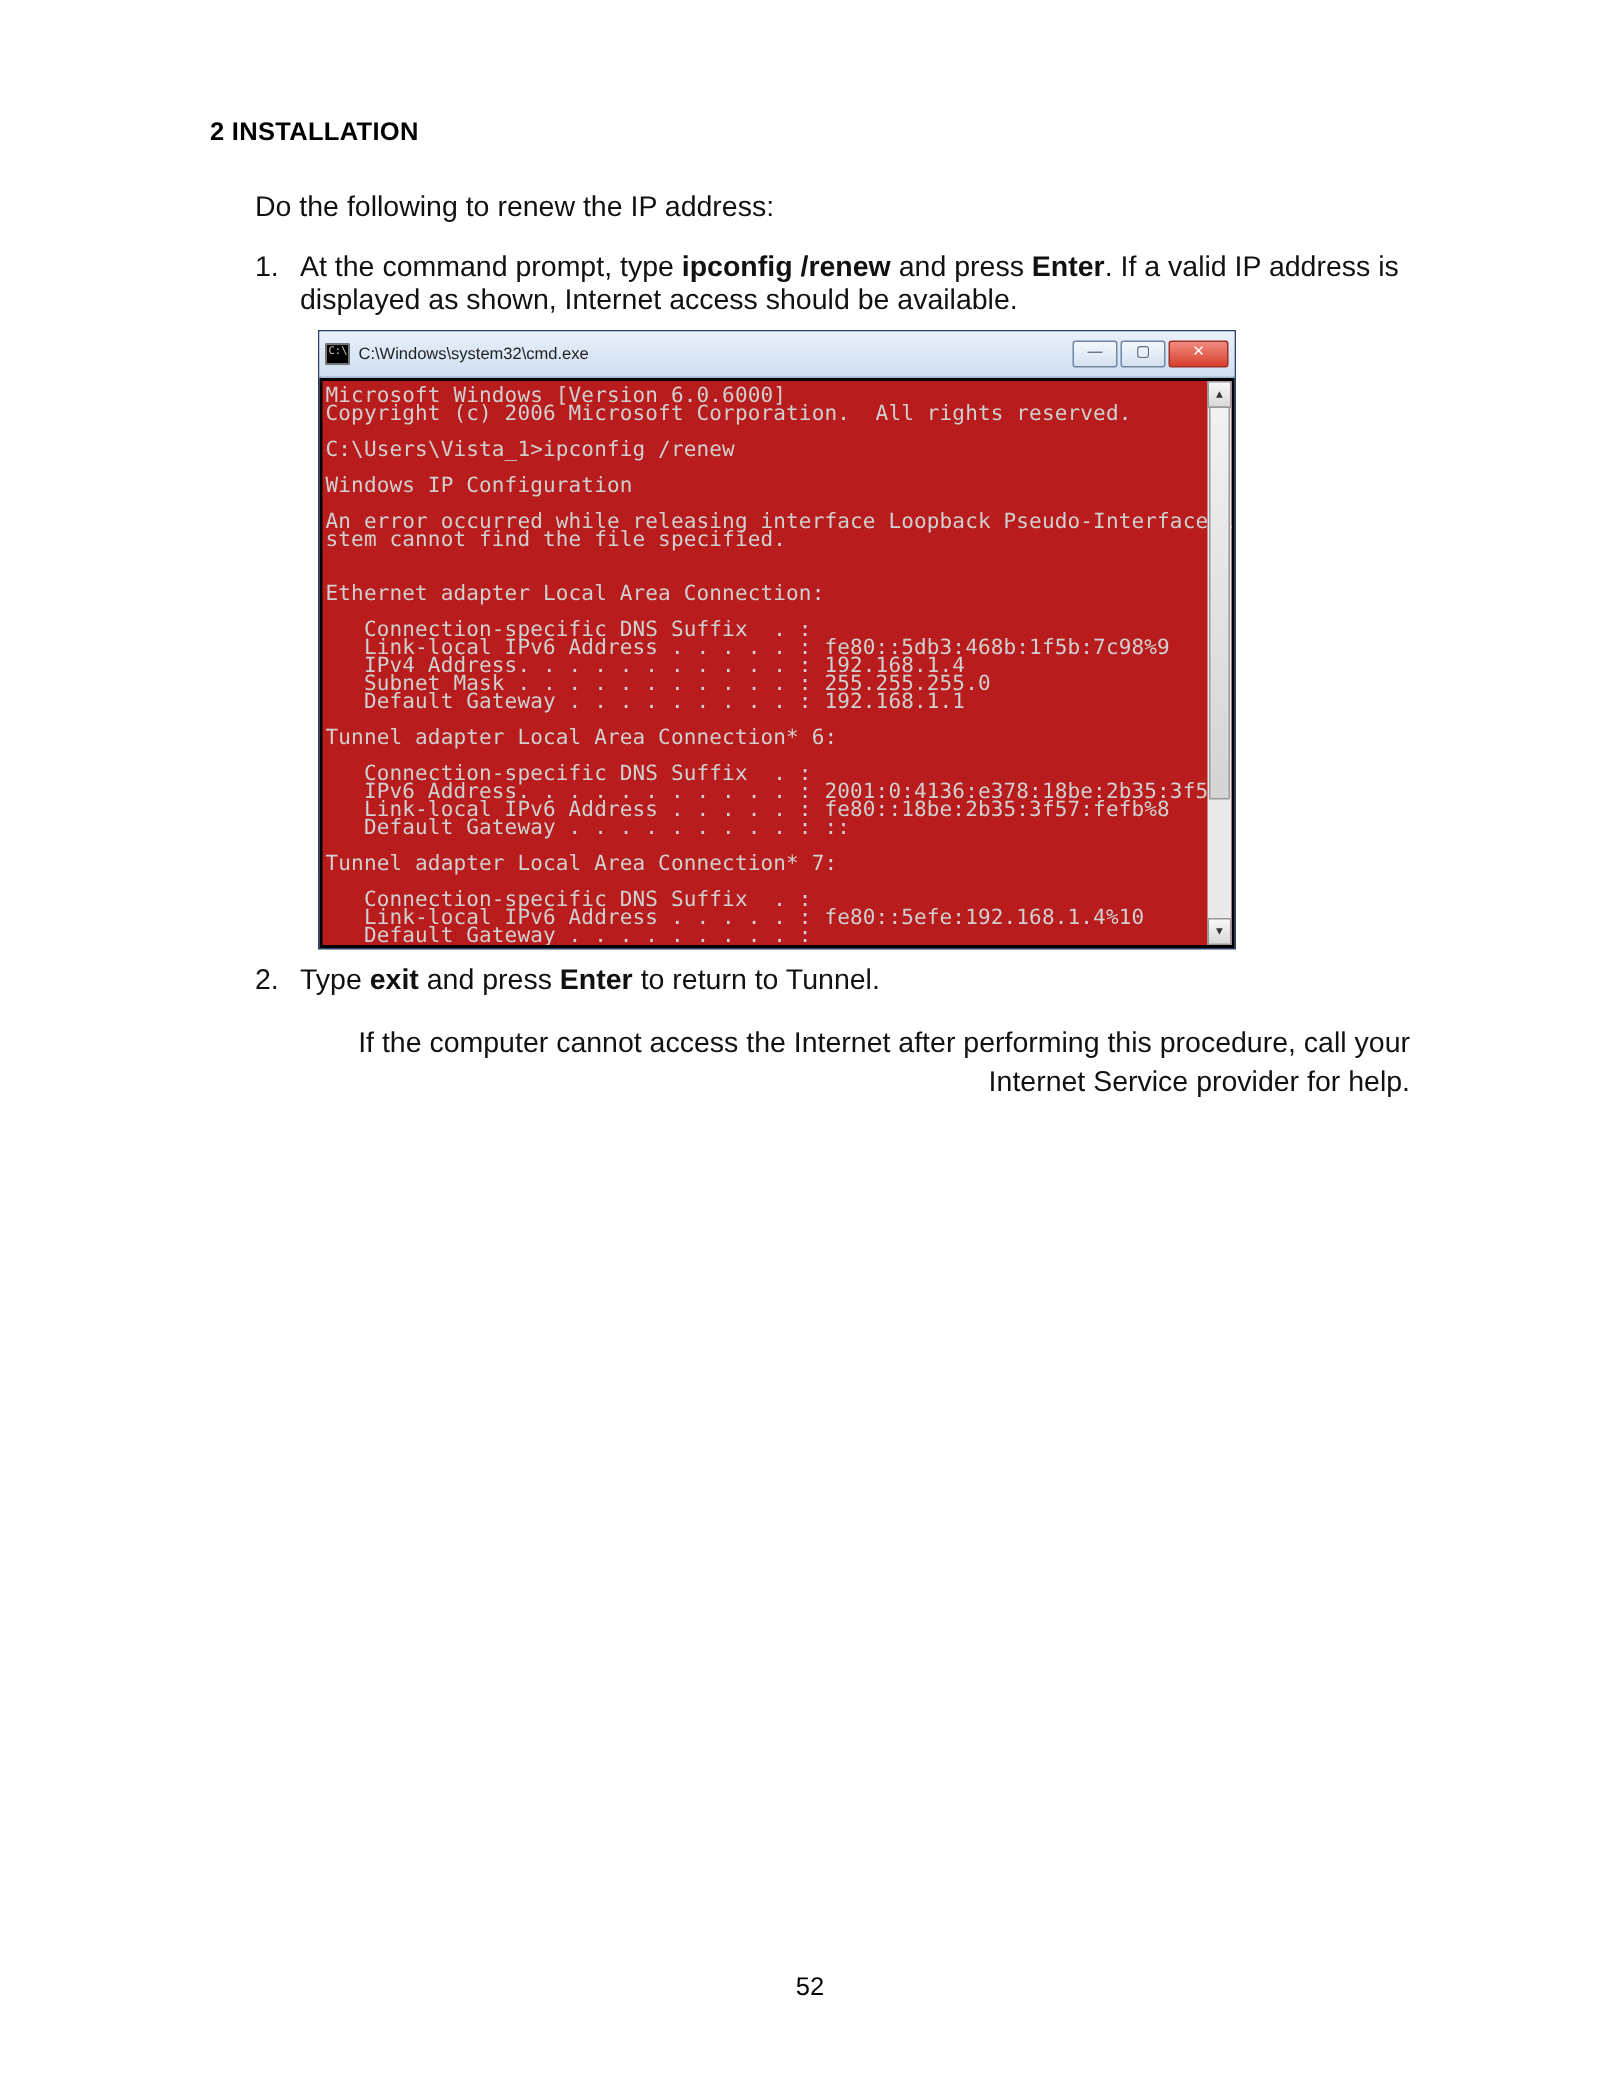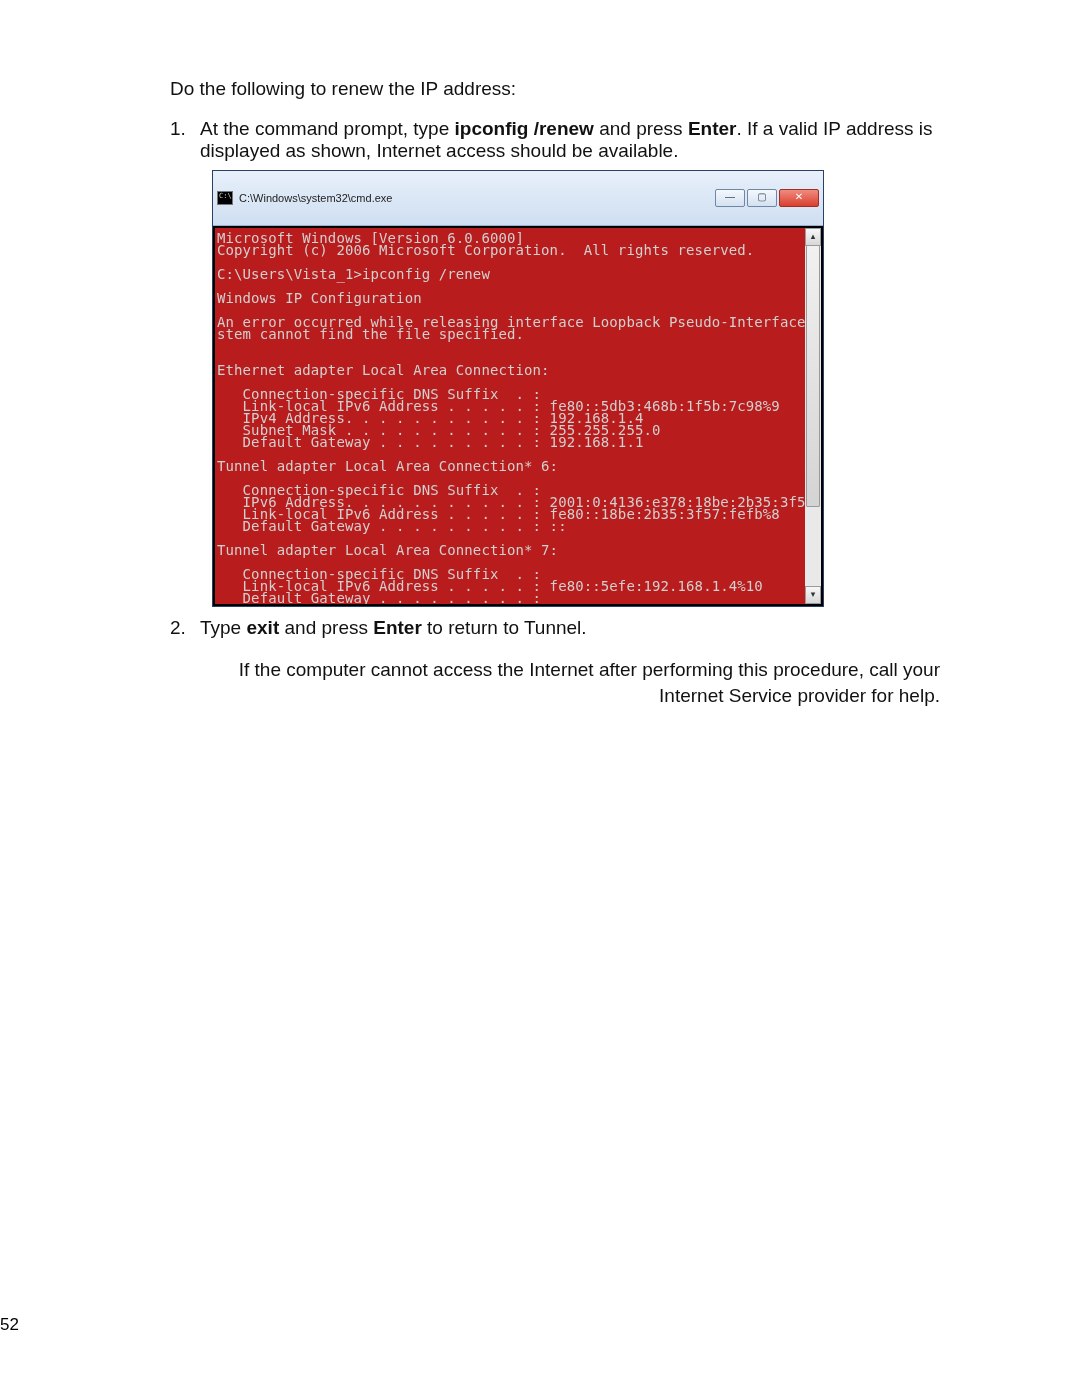--- a/index.html
+++ b/index.html
@@ -49,21 +49,21 @@
     margin: 8px 0 10px 72px;
     width: 610px;
     border: 1px solid #2a4068;
     background: linear-gradient(#dbe6f4,#c6d6ea);
     box-shadow: 0 0 0 1px #7f98b8 inset;
   }
   .titlebar {
     height: 22px;
     display: flex;
     align-items: center;
-    padding: 16px 4px;
+    padding: 4px 4px;
     background: linear-gradient(#e8f0fb,#cfdff1);
     border-bottom: 1px solid #9ab0cc;
     font-size: 11px;
     color: #222;
   }
   .titlebar .icon {
     width: 14px; height: 12px;
     background: #000;
     border: 1px solid #777;
     margin-right: 6px;
@@ -142,29 +142,30 @@
     font-size: 19px;
     color:#111;
     margin-top: 18px;
     line-height: 1.35;
     text-align: right;
   }
   .page-num {
     position:absolute;
     bottom: 62px;
     width:1080px;
-    text-align:left;
+    text-align:center;
     font-size: 17px;
     color:#000;
   }
 </style>
 </head>
 <body>
 
 <div class="page">
+  <div class="section-header">2 INSTALLATION</div>
 
   <div class="intro">Do the following to renew the IP address:</div>
 
   <div class="list">
     <div class="list-item">
       <div class="list-num">1.</div>
       <div class="list-text">
         <span>At the command prompt, type </span><span class="bold">ipconfig /renew</span><span> and press </span><span class="bold">Enter</span><span>. If a valid IP address is displayed as shown, Internet access should be available.</span>
       </div>
     </div>

